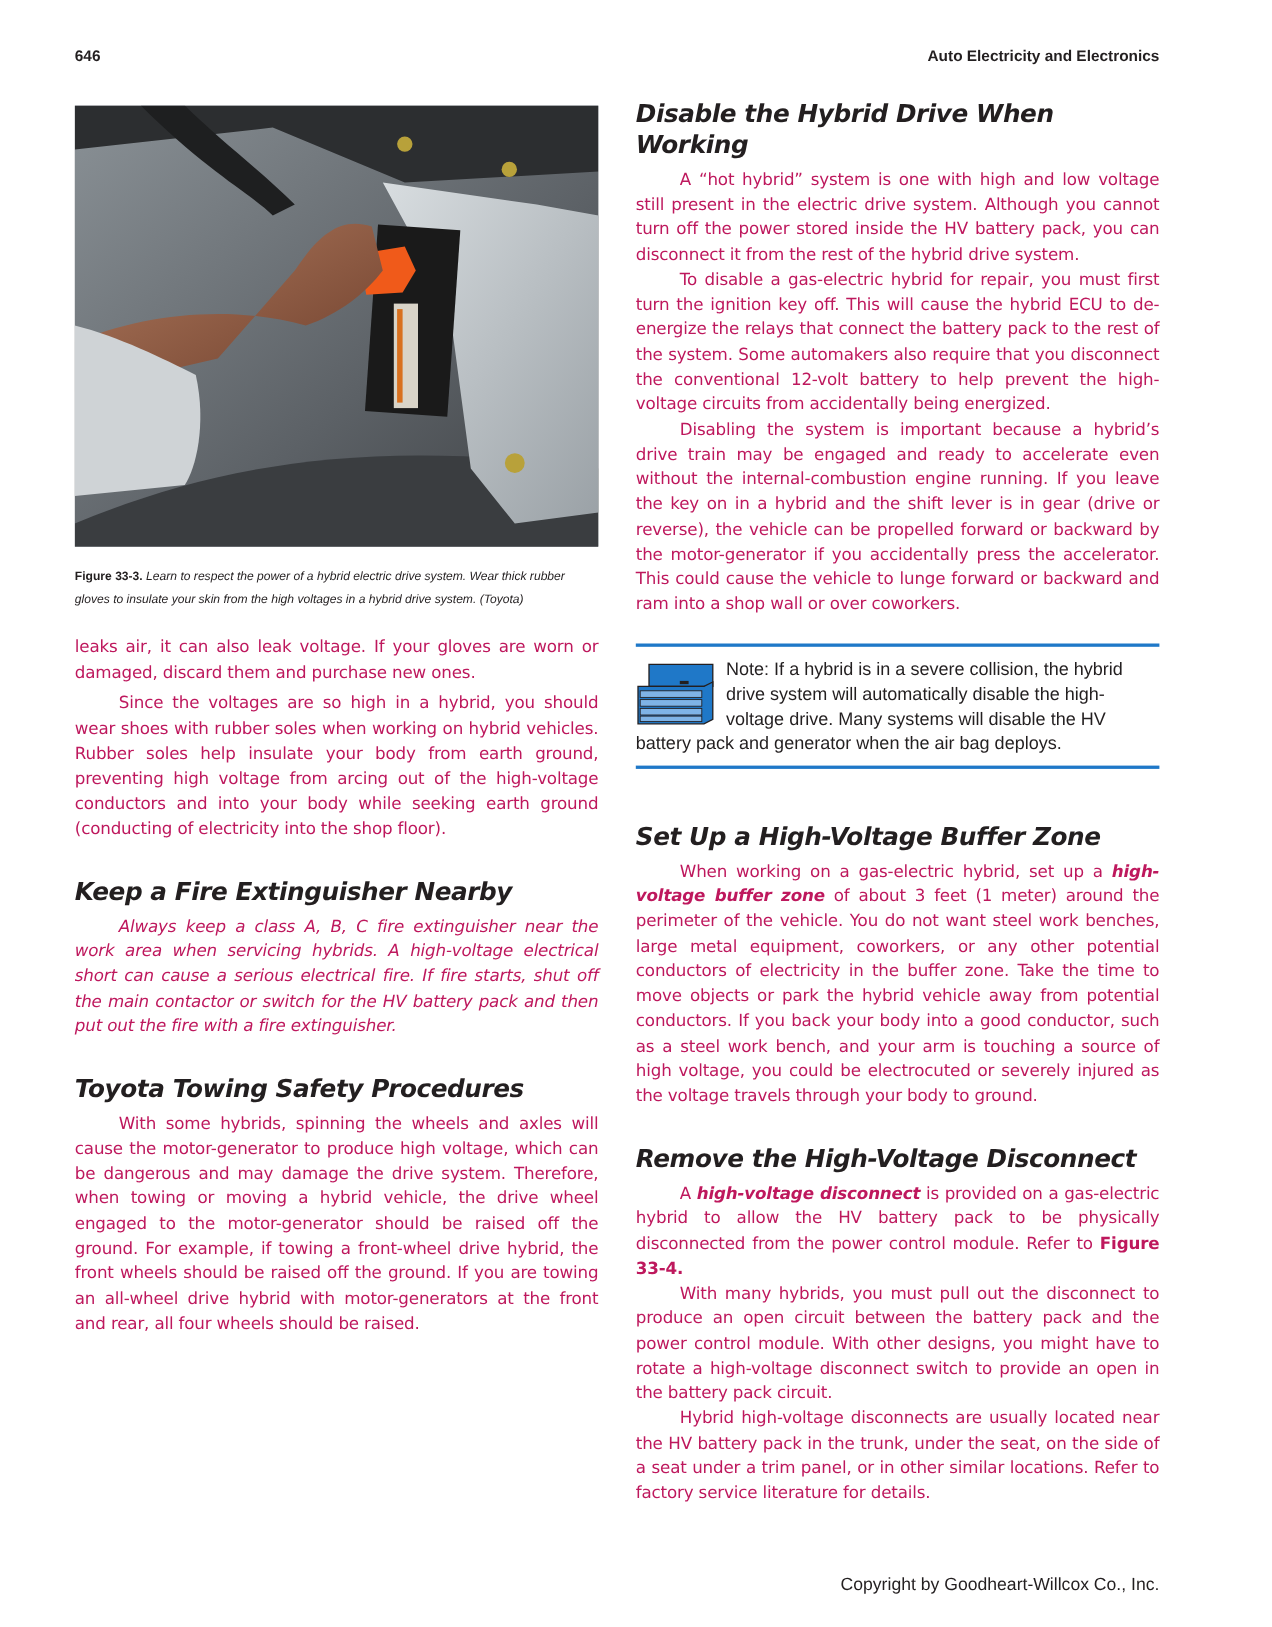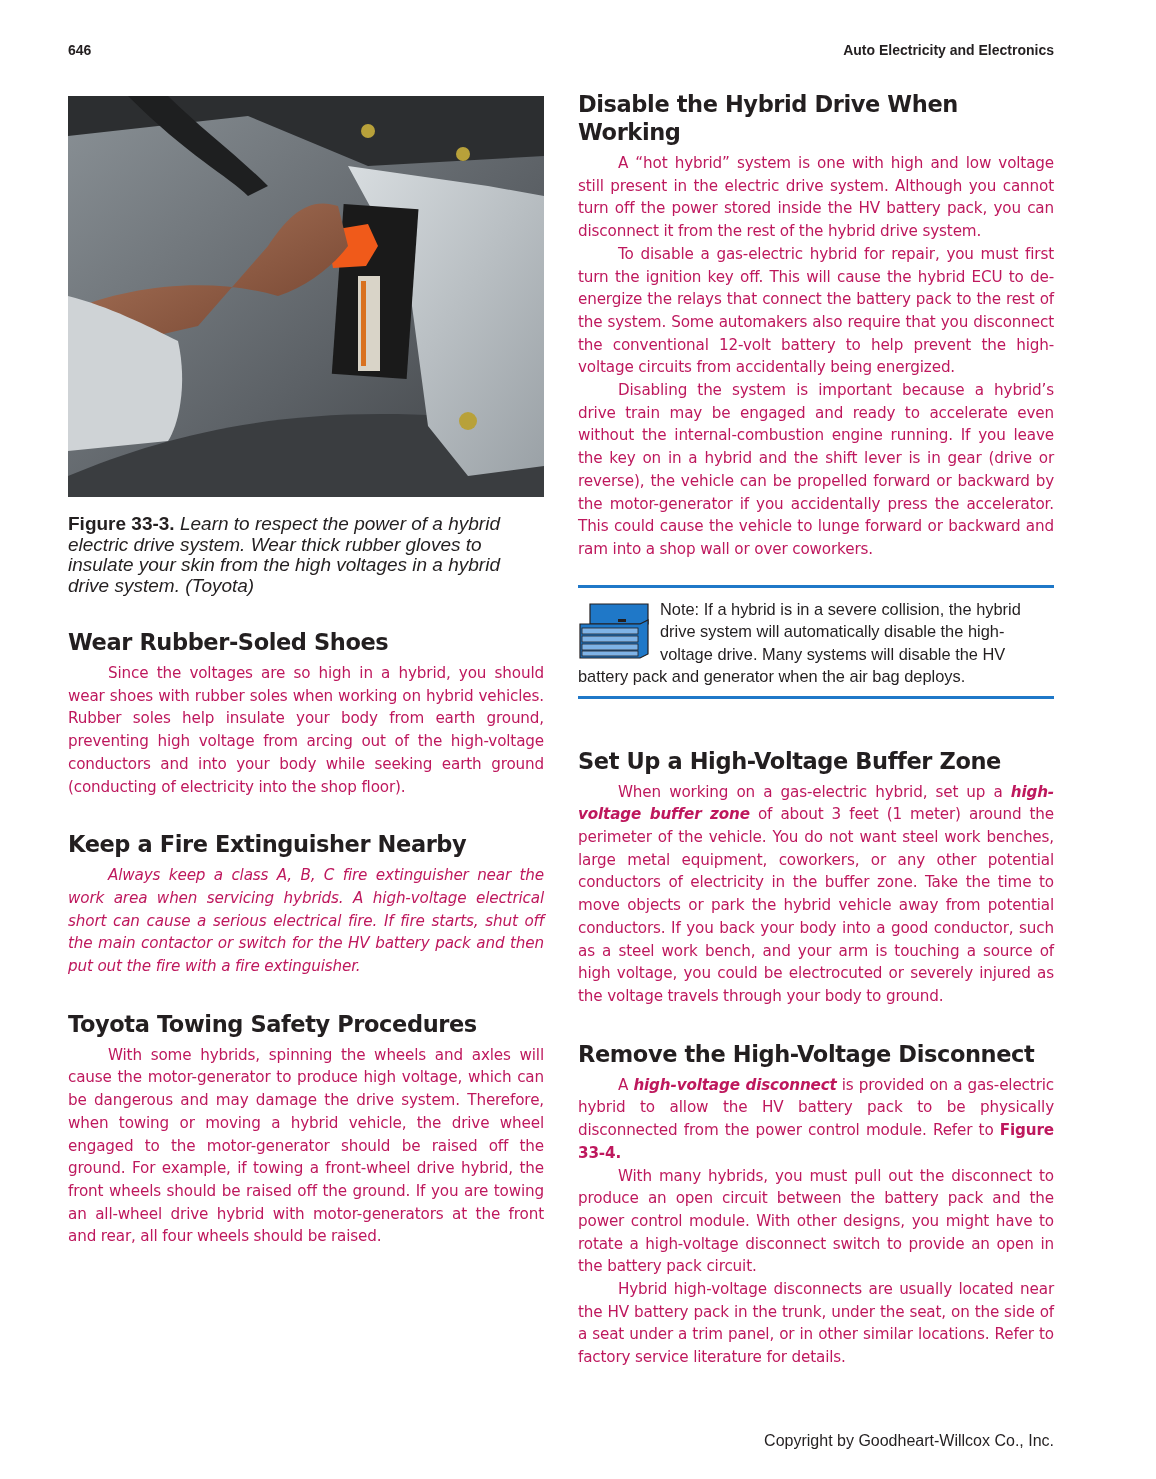--- a/index.html
+++ b/index.html
@@ -8,28 +8,28 @@
   .hdr-left { left:68px; }
   .hdr-right { right:102px; }
 
   .col { position:absolute; width:476px; font-family:"DejaVu Sans", sans-serif; }
   .col-left { left:68px; top:96px; }
   .col-right { left:578px; top:90px; }
 
   .photo { width:476px; height:401px; position:relative; overflow:hidden; background:#6f7478; }
   .photo svg { display:block; }
 
-  .caption { font-family:"Liberation Sans", sans-serif; font-size:19px; line-height:20.5px; margin-top:17px; font-style:italic; color:#231f20; }
+  .caption { font-family:"Liberation Sans", sans-serif; font-size:11px; line-height:20.5px; margin-top:17px; font-style:italic; color:#231f20; }
   .caption b { font-style:normal; }
 
   .body-text { font-family:"DejaVu Sans", sans-serif; font-size:15.2px; line-height:22.7px; text-align:justify; color:#be185d; margin:0; letter-spacing:-0.15px; }
   .body-text.indent { text-indent:40px; }
   .body-text b, .body-text i { }
 
-  h2 { font-family:"DejaVu Sans", sans-serif; font-weight:bold; font-size:22.5px; line-height:28px; margin:0; color:#231f20; letter-spacing:-0.4px; }
+  h2 { font-family:"DejaVu Sans", sans-serif; font-weight:bold; font-size:22.5px; line-height:28px; margin:0; color:#231f20; letter-spacing:-0.4px;font-style:italic; }
 
   .note { border-top:3px solid #1f78c8; border-bottom:3px solid #1f78c8; padding:10px 0 8px 0; font-family:"Liberation Sans", sans-serif; font-weight:normal; font-size:16.4px; line-height:22.5px; color:#231f20; }
   .note .toolbox { float:left; width:74px; height:58px; margin:4px 8px 0 0; }
   .copyright { position:absolute; right:102px; top:1432px; font-family:"Liberation Sans", sans-serif; font-size:16px; color:#231f20; }
 </style>
 </head>
 <body>
 
 <div class="hdr hdr-left">646</div>
 <div class="hdr hdr-right">Auto Electricity and Electronics</div>
@@ -66,22 +66,22 @@
       <circle cx="300" cy="35" r="7" fill="#b8a13a"></circle>
       <circle cx="395" cy="58" r="7" fill="#b8a13a"></circle>
       <circle cx="400" cy="325" r="9" fill="#b8a13a"></circle>
     </svg>
   </div>
   <div class="caption">
     <b>Figure 33-3.</b>
     <span>Learn to respect the power of a hybrid electric drive system. Wear thick rubber gloves to insulate your skin from the high voltages in a hybrid drive system. (Toyota)</span>
   </div>
 
+  <p class="body-text" style="margin-top:22px;">leaks air, it can also leak voltage. If your gloves are worn or damaged, discard them and purchase new ones.</p>
 
-  <h2 style="margin-top:32px;">Wear Rubber-Soled Shoes</h2>
   <p class="body-text indent" style="margin-top:6px;">Since the voltages are so high in a hybrid, you should wear shoes with rubber soles when working on hybrid vehicles. Rubber soles help insulate your body from earth ground, preventing high voltage from arcing out of the high-voltage conductors and into your body while seeking earth ground (conducting of electricity into the shop floor).</p>
 
   <h2 style="margin-top:32px;">Keep a Fire Extinguisher Nearby</h2>
   <p class="body-text indent" style="margin-top:6px;font-style:italic;">Always keep a class A, B, C fire extinguisher near the work area when servicing hybrids. A high-voltage electrical short can cause a serious electrical fire. If fire starts, shut off the main contactor or switch for the HV battery pack and then put out the fire with a fire extinguisher.</p>
 
   <h2 style="margin-top:32px;">Toyota Towing Safety Procedures</h2>
   <p class="body-text indent" style="margin-top:6px;">With some hybrids, spinning the wheels and axles will cause the motor-generator to produce high voltage, which can be dangerous and may damage the drive system. Therefore, when towing or moving a hybrid vehicle, the drive wheel engaged to the motor-generator should be raised off the ground. For example, if towing a front-wheel drive hybrid, the front wheels should be raised off the ground. If you are towing an all-wheel drive hybrid with motor-generators at the front and rear, all four wheels should be raised.</p>
 </div>
 
 <div class="col col-right">

